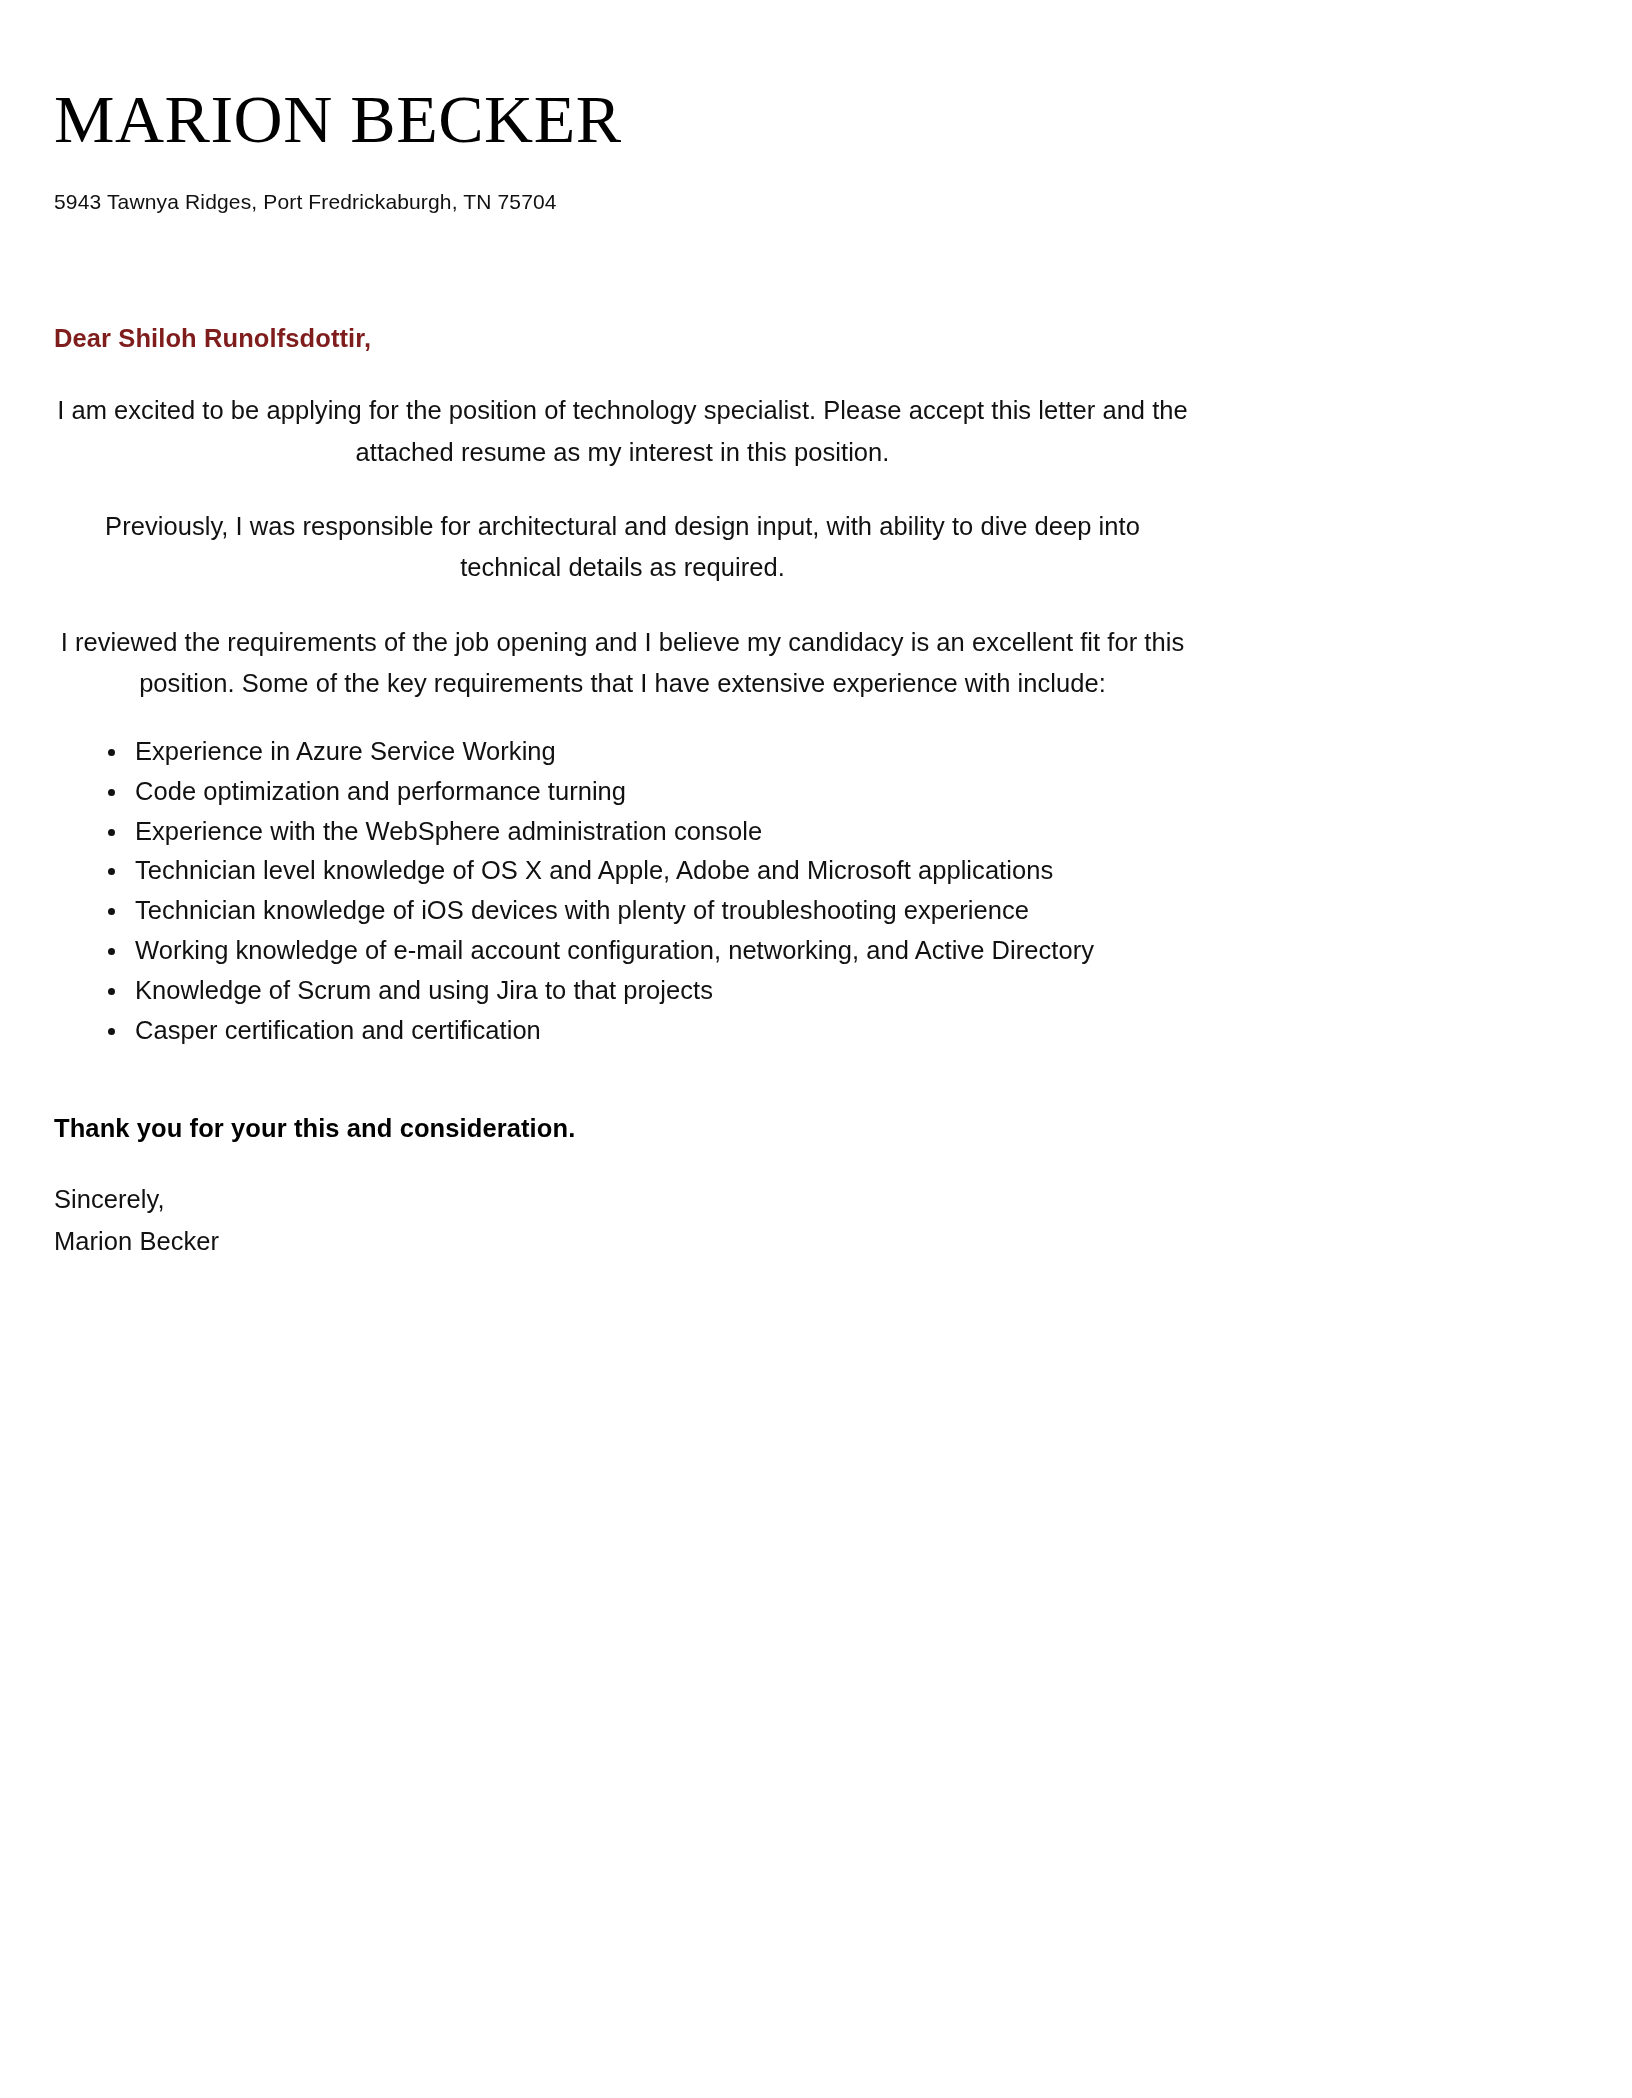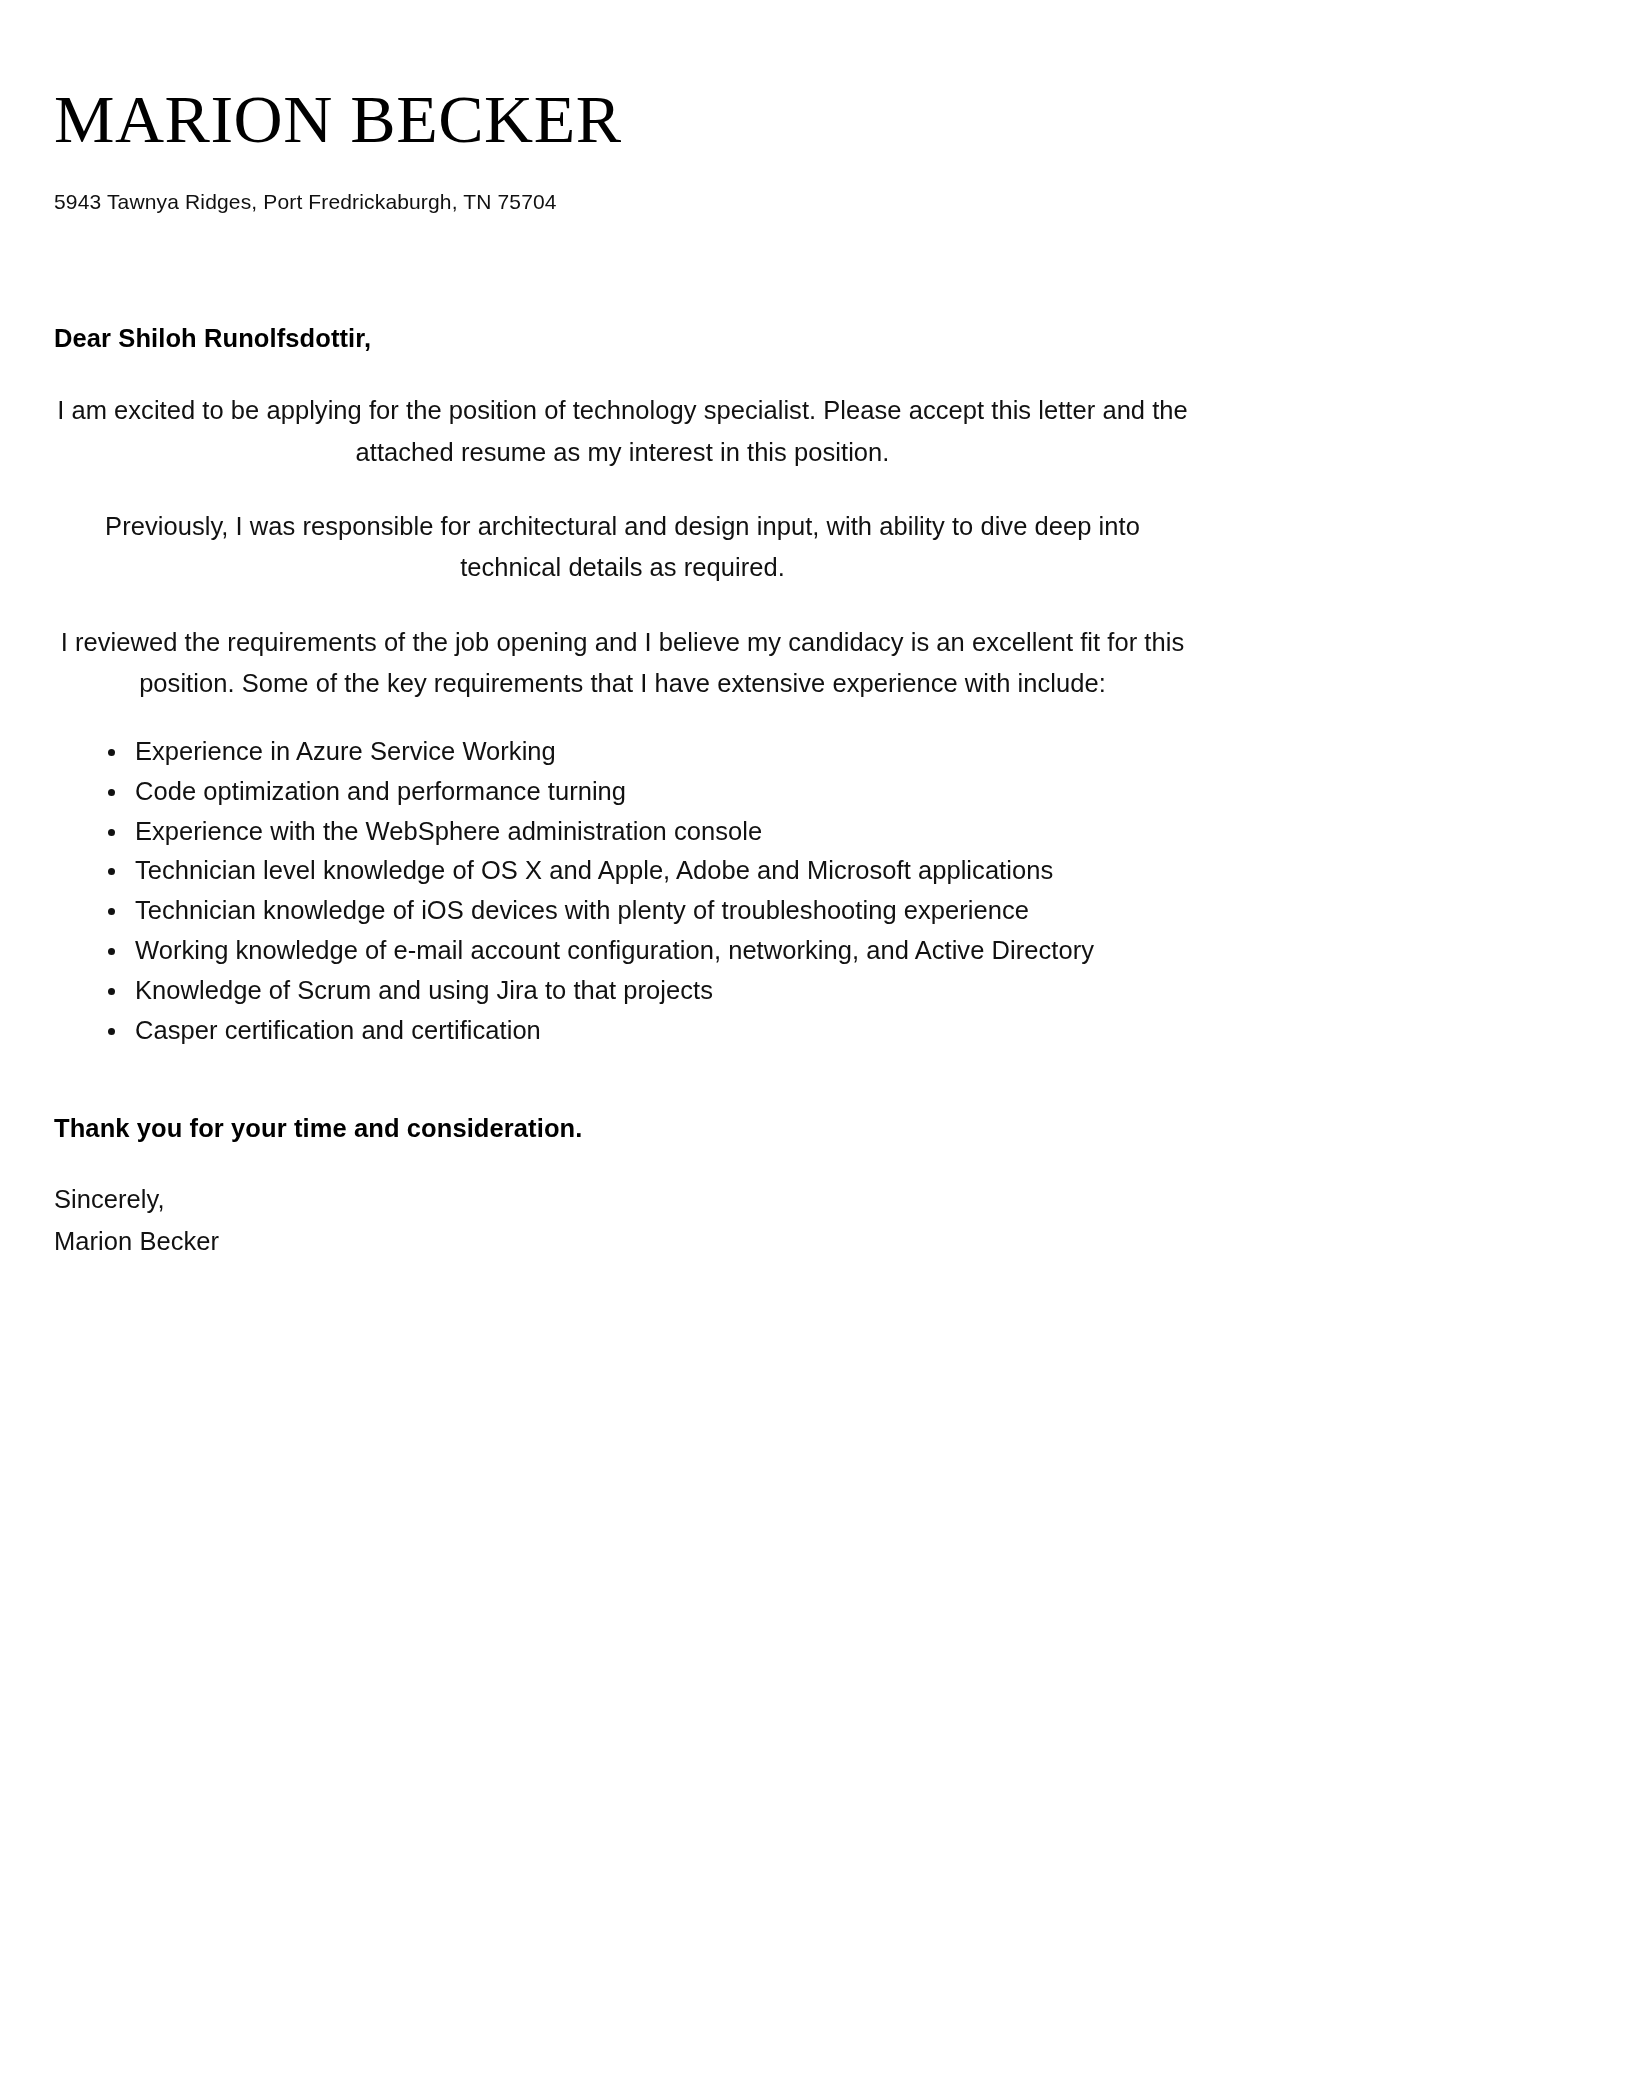--- a/index.html
+++ b/index.html
@@ -46,21 +46,21 @@
   }
 
   .letter-body {
     margin-top: 104px;
   }
 
   .salutation {
     font-size: 25.5px;
     font-weight: 700;
     line-height: 1.45;
-    color: #000000;
+    color: #7f1d1d;
     margin: 0 0 0 0;
     letter-spacing: 0.1px;
   }
 
   .para {
     font-size: 25.5px;
     font-weight: 400;
     line-height: 1.62;
     color: #111111;
     margin: 33px 0 0 0;
@@ -141,21 +141,21 @@
       <li>Experience in Azure Service Working</li>
       <li>Code optimization and performance turning</li>
       <li>Experience with the WebSphere administration console</li>
       <li>Technician level knowledge of OS X and Apple, Adobe and Microsoft applications</li>
       <li>Technician knowledge of iOS devices with plenty of troubleshooting experience</li>
       <li>Working knowledge of e-mail account configuration, networking, and Active Directory</li>
       <li>Knowledge of Scrum and using Jira to that projects</li>
       <li>Casper certification and certification</li>
     </ul>
 
-    <p class="closing-thanks">Thank you for your time and consideration.</p>
+    <p class="closing-thanks">Thank you for your this and consideration.</p>
 
     <div class="signature-block">
       <div class="signature-line">Sincerely,</div>
       <div class="signature-line">Marion Becker</div>
     </div>
 
   </div>
 </div>
 
 </body></html>

